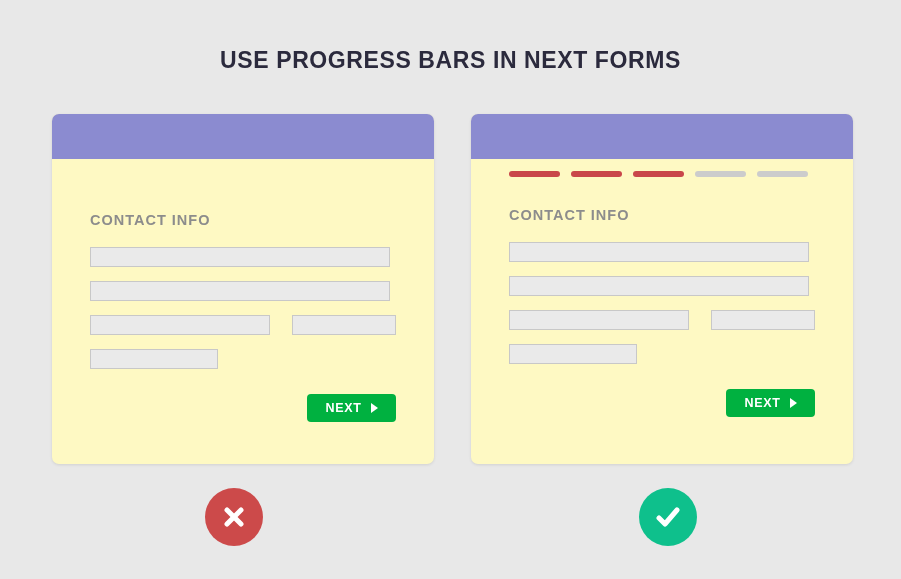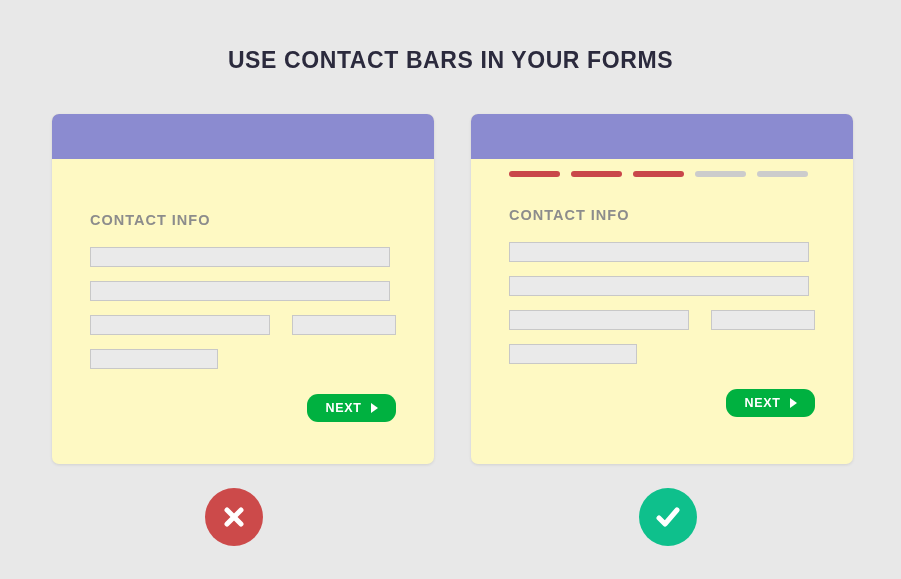--- a/index.html
+++ b/index.html
@@ -112,21 +112,21 @@
   .card.right .card-footer { margin-top: 25px; }
 
   .next-button {
     display: inline-flex;
     align-items: center;
     justify-content: center;
     gap: 9px;
     background: #00b140;
     color: #ffffff;
     border: none;
-    border-radius: 11px;
+    border-radius: 4px;
     width: 89px;
     height: 28px;
     font-family: "Liberation Sans", sans-serif;
     font-size: 12.5px;
     font-weight: bold;
     letter-spacing: 0.7px;
     cursor: pointer;
     padding: 0;
   }
   .next-button .play-icon {
@@ -153,21 +153,21 @@
     align-items: center;
     justify-content: center;
   }
   .badge.error   { left: 205px; background: #cc4a4a; }
   .badge.success { left: 639px; background: #0ec08c; }
   .badge svg { display: block; }
 </style>
 </head>
 <body>
 
-<div class="page-title">USE CONTACT BARS IN YOUR FORMS</div>
+<div class="page-title">USE PROGRESS BARS IN NEXT FORMS</div>
 
 <div class="cards">
 
   <div class="card left">
     <div class="card-header"></div>
     <div class="card-body">
       <div class="section-label">CONTACT INFO</div>
       <div class="form-rows">
         <div class="form-row">
           <div class="field full"></div>

